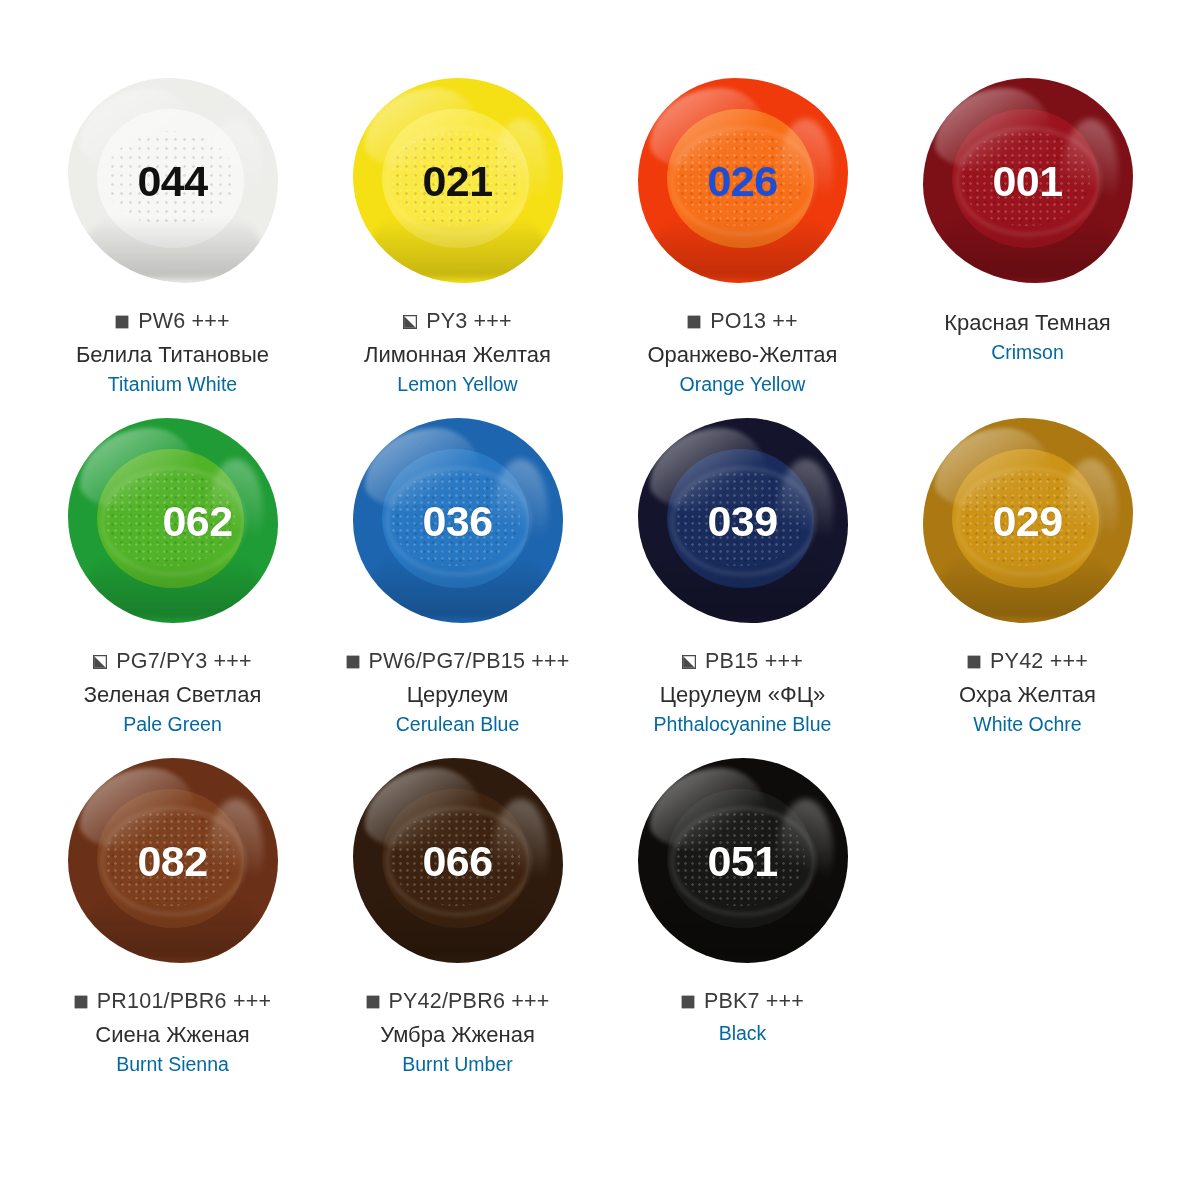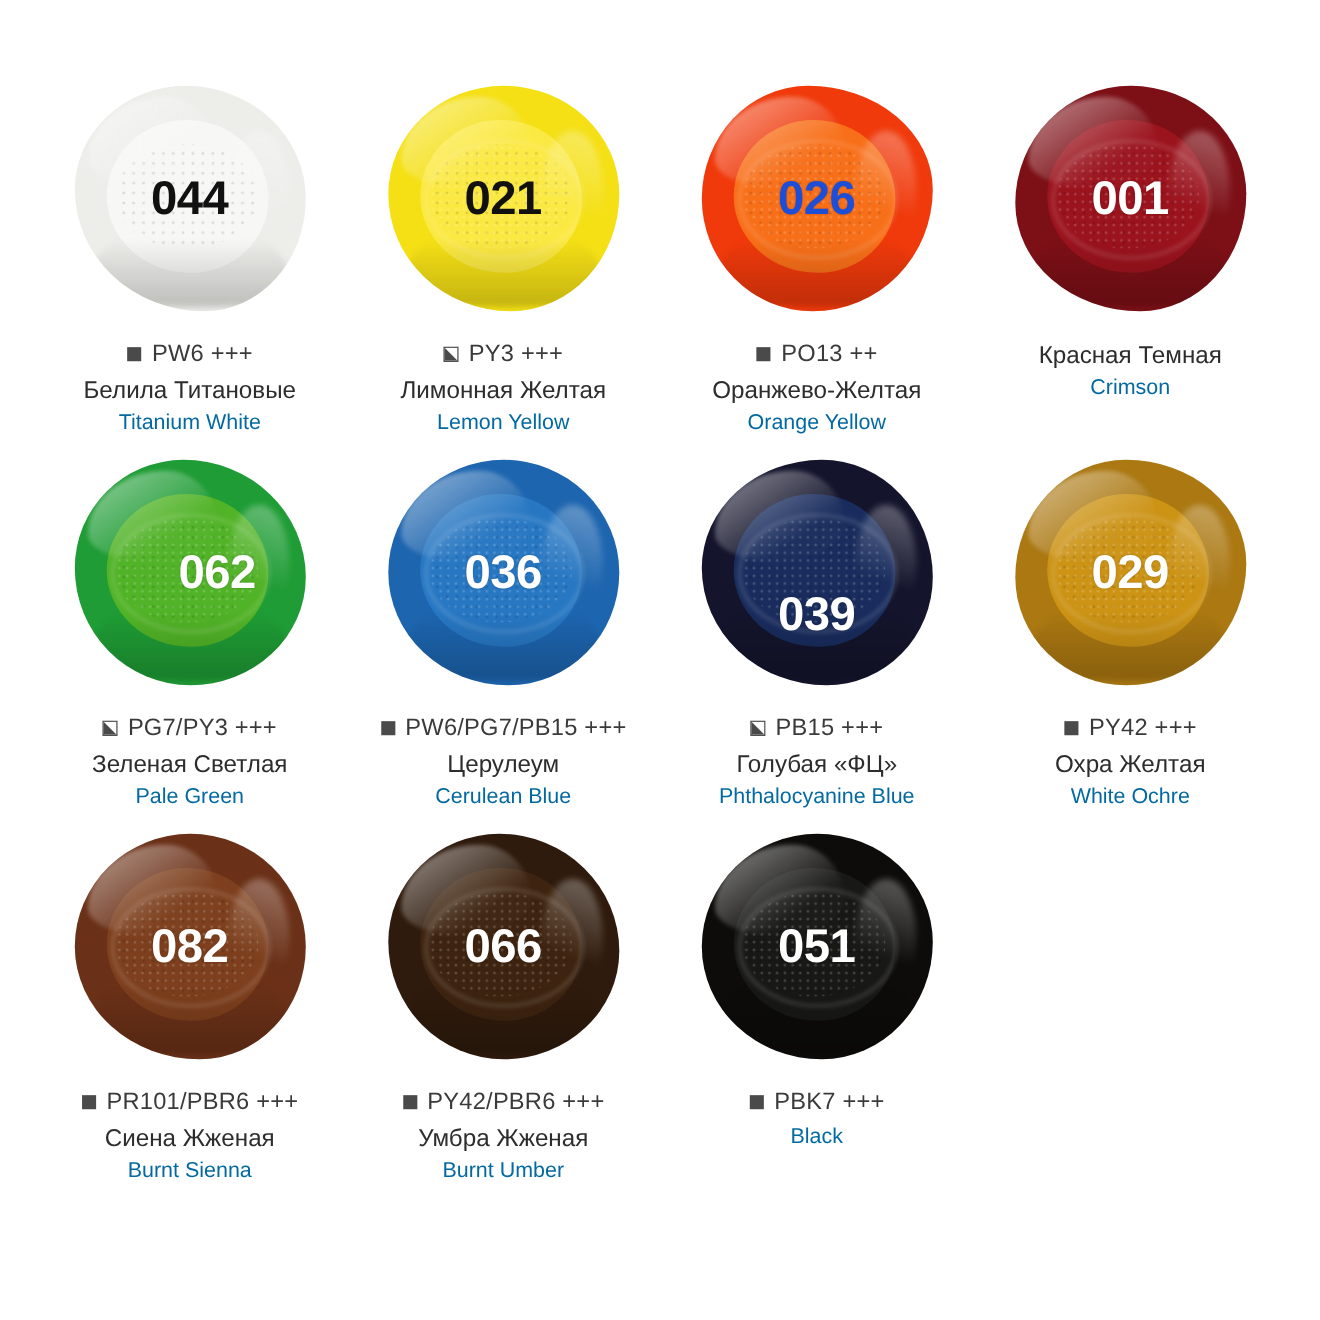--- a/index.html
+++ b/index.html
@@ -332,33 +332,33 @@
       <div class="cell">
         <div class="swatch">
           <div class="blob" style="background: rgb(20, 21, 44); border-radius: 52% 48% 46% 54% / 48% 52%;">
             <div class="core" style="background: rgb(29, 63, 134);"></div>
             <div class="grain"></div>
             <div class="ridge"></div>
             <div class="gloss-a"></div>
             <div class="gloss-b"></div>
             <div class="shade"></div>
           </div>
-          <div class="swatch-number" style="color: rgb(255, 255, 255); text-shadow: rgba(0, 0, 0, 0.22) 0px 0px 2px; margin-top: 38px;">039</div>
+          <div class="swatch-number" style="color: rgb(255, 255, 255); text-shadow: rgba(0, 0, 0, 0.22) 0px 0px 2px;">039</div>
         </div>
         <div class="caption">
           <div class="pigment-line">
             <span class="opacity-mark">
               <svg width="14" height="14" viewBox="0 0 14 14">
                 <rect x="0.6" y="0.6" width="12.8" height="12.8" fill="#ffffff" stroke="#4a4a4a" stroke-width="1.3"></rect>
                 <polygon points="1.2,12.8 1.2,1.2 12.8,12.8" fill="#4a4a4a"></polygon>
               </svg>
             </span>
             <span>PB15 +++</span>
           </div>
-          <div class="name-ru">Голубая «ФЦ»</div>
+          <div class="name-ru">Церулеум «ФЦ»</div>
           <div class="name-en">Phthalocyanine Blue</div>
         </div>
       </div>
       <div class="cell">
         <div class="swatch">
           <div class="blob" style="background: rgb(171, 120, 18); border-radius: 48% 52% 52% 48% / 52% 46% 54% 48%;">
             <div class="core" style="background: rgb(232, 169, 24);"></div>
             <div class="grain"></div>
             <div class="ridge"></div>
             <div class="gloss-a"></div>

